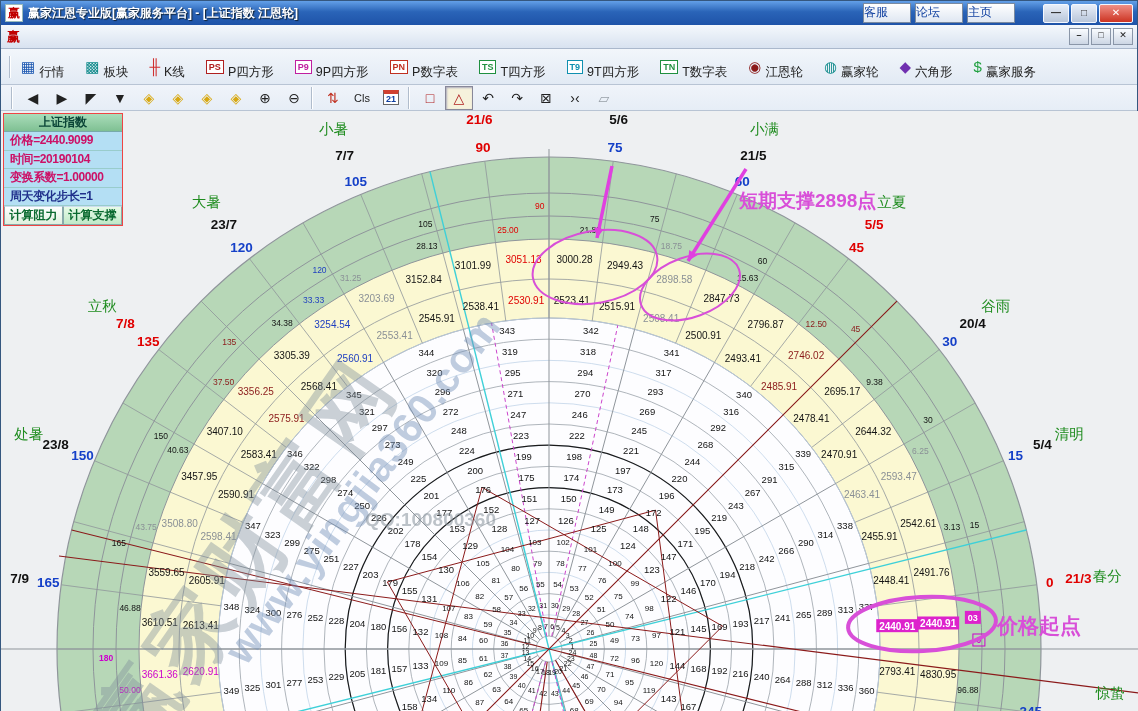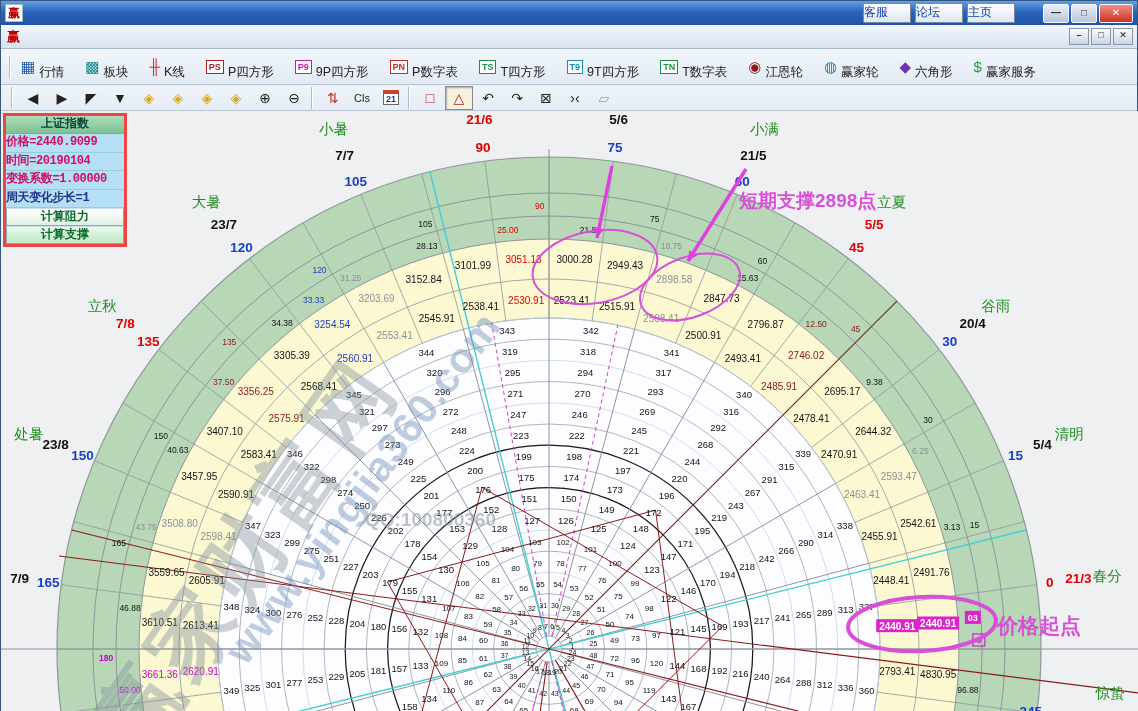--- a/index.html
+++ b/index.html
@@ -30,35 +30,36 @@
   #drawbar{position:absolute;left:0;top:84px;width:100%;height:26px;background:linear-gradient(#f0f4fa,#e6edf6);border-bottom:1px solid #b8c4d4;display:flex;align-items:center;padding:0 8px;box-sizing:border-box;}
   .dtool{width:26px;height:22px;display:flex;align-items:center;justify-content:center;font-size:14px;color:#222;margin-right:1px;border:1px solid transparent;cursor:default;}
   .dtool.pressed{border:1px solid #889;background:#f6f2dc;box-shadow:inset 1px 1px 2px #aab;}
   .dtool .cal{border:1px solid #666;border-top:4px solid #d04030;background:#fff;font-size:9px;font-weight:bold;color:#1040a0;padding:0 2px;line-height:10px;}
   .dtool.txt{font-size:11px;}
   
   #chart{position:absolute;left:0;top:110px;width:1138px;height:601px;background:#eef0f2;overflow:hidden;}
   #wheel{position:absolute;left:0;top:0;}
   .wm{position:absolute;pointer-events:none;white-space:nowrap;font-weight:bold;z-index:4;}
   
-  #panel{position:absolute;left:2px;top:2px;width:118px;z-index:6;font-size:12px;border:3px solid #ef4444;font-family:Liberation Mono, monospace;}
+  #panel{position:absolute;left:2px;top:2px;width:118px;z-index:6;font-size:12px;border:1px solid #ef4444;}
   #panel .hd{background:linear-gradient(#aaddba,#7fc093);color:#0a4436;font-weight:bold;text-align:center;height:17px;line-height:17px;border-bottom:1px solid #7aa;}
-  #panel .row{background:#b4dff4;color:#cc1166;font-weight:bold;height:17.5px;line-height:17.5px;padding-left:0;border-bottom:1px solid #9cc;white-space:nowrap;letter-spacing:-0.4px;}
+  #panel .row{background:#b4dff4;color:#cc1166;font-weight:bold;height:17.5px;line-height:17.5px;padding-left:6px;border-bottom:1px solid #9cc;white-space:nowrap;letter-spacing:-0.4px;}
   #panel .row.blue{color:#20318c;}
-  #panel .btns{display:flex;flex-direction:column;}
+  #panel .btns{display:flex;}
   #panel .pbtn{flex:1;height:17px;line-height:16px;text-align:center;color:#0a6a30;font-weight:bold;background:linear-gradient(#ffffff,#dff0df);border:1px solid #8aa;border-top:1px solid #cde;cursor:default;}
   #panel .pbtn+.pbtn{background:linear-gradient(#e8fbe8,#bfe8c8);}
 </style>
 </head>
 <body>
 
 <div id="app">
 
   <div id="titlebar">
     <div class="logo">赢</div>
+    <div class="ttl">赢家江恩专业版[赢家服务平台] - [上证指数 江恩轮]</div>
     <div class="sp"></div>
     <div id="hdr-btns" style="display: flex;">
         <div class="tb-btn">客服</div>
         <div class="tb-btn">论坛</div>
         <div class="tb-btn">主页</div>
       </div>
     <div style="width:24px"></div>
     <div class="win-btn">—</div>
     <div class="win-btn">□</div>
     <div class="win-btn close">✕</div>

